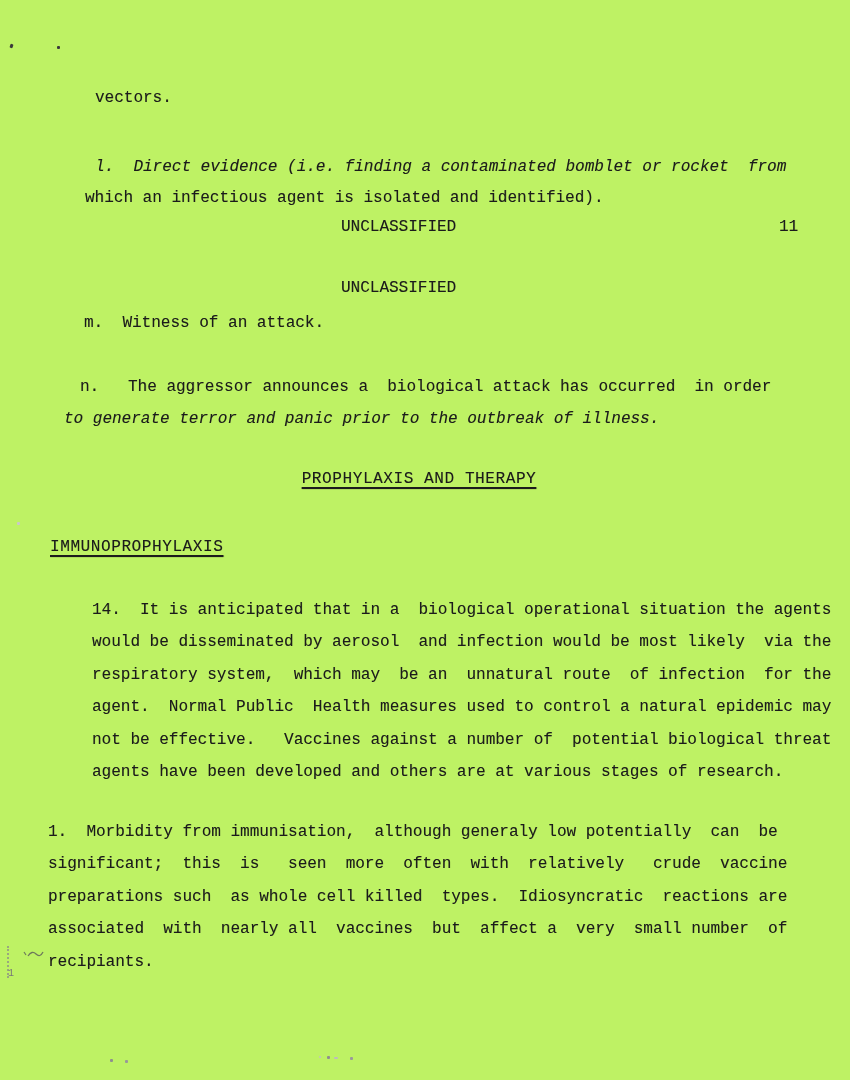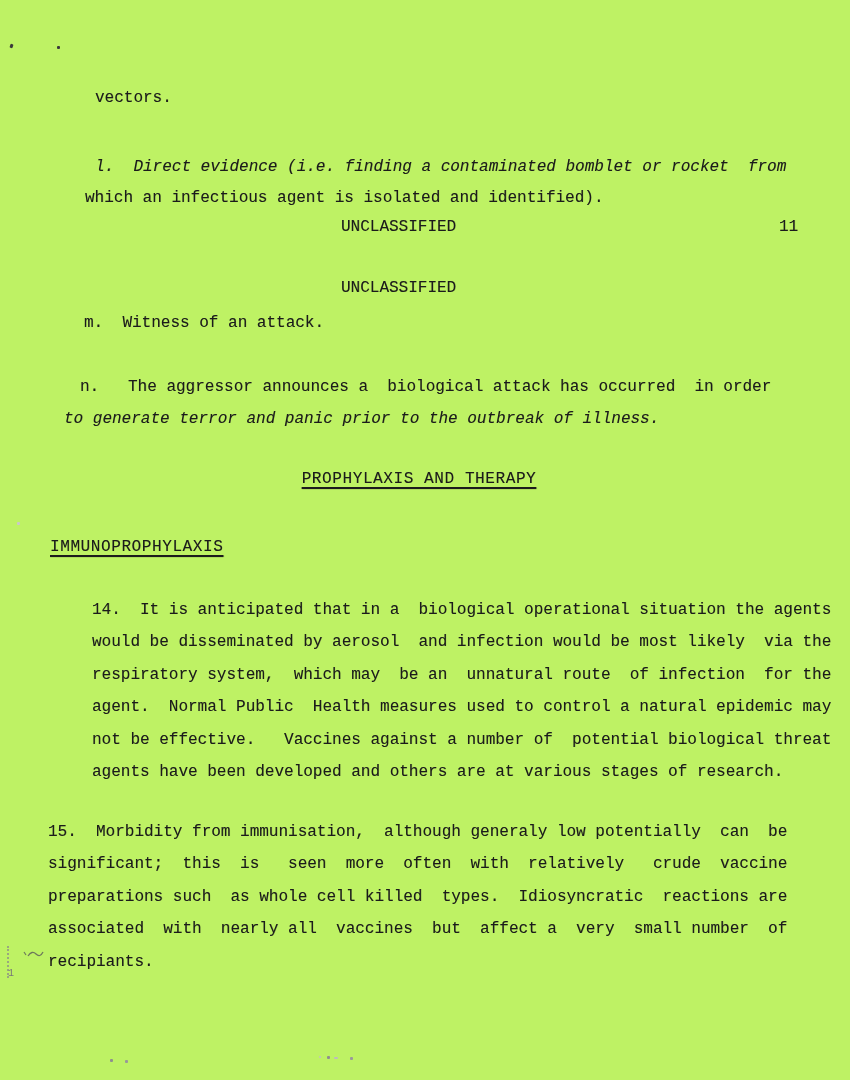--- a/index.html
+++ b/index.html
@@ -100,21 +100,21 @@
 
   <div class="tline heading-underline" style="left:50px; top:537px;">IMMUNOPROPHYLAXIS</div>
 
   <div class="tpara" style="left:48px; top:594px;margin-left:44px;">14.  It is anticipated that in a  biological operational situation the agents
 would be disseminated by aerosol  and infection would be most likely  via the
 respiratory system,  which may  be an  unnatural route  of infection  for the
 agent.  Normal Public  Health measures used to control a natural epidemic may
 not be effective.   Vaccines against a number of  potential biological threat
 agents have been developed and others are at various stages of research.</div>
 
-  <div class="tpara" style="left:48px; top:816px;">15.  Morbidity from immunisation,  although generaly low potentially  can  be
+  <div class="tpara" style="left:48px; top:816px;">1.  Morbidity from immunisation,  although generaly low potentially  can  be
 significant;  this  is   seen  more  often  with  relatively   crude  vaccine
 preparations such  as whole cell killed  types.  Idiosyncratic  reactions are
 associated  with  nearly all  vaccines  but  affect a  very  small number  of
 recipiants.</div>
 
   <div class="margin-dotted-line"></div>
   <div class="margin-annotation">1</div>
   <svg class="margin-squiggle" width="22" height="12" viewBox="0 0 22 12">
     <path d="M2 4 L4 7" stroke="#5a5a5a" stroke-width="1.2" fill="none" opacity="0.8"></path>
     <path d="M6 8 Q10 2 14 6 T21 4" stroke="#5a5a5a" stroke-width="1.3" fill="none" opacity="0.8"></path>

